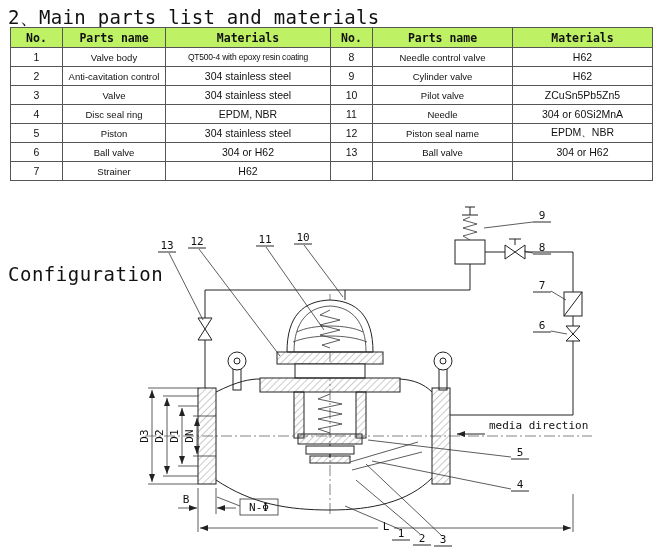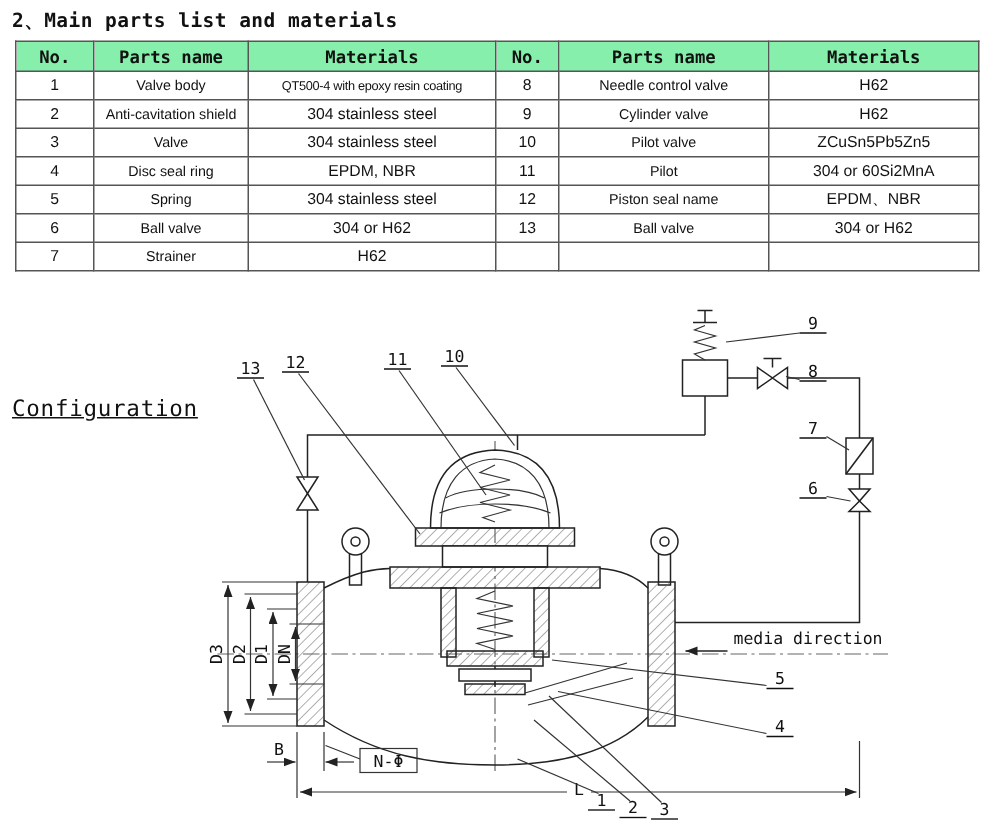--- a/index.html
+++ b/index.html
@@ -3,42 +3,42 @@
 <meta charset="utf-8">
 <style>
   html,body { margin:0; padding:0; }
   body {
     width:661px; height:552px; background:#ffffff; position:relative;
     font-family:"DejaVu Sans Mono", monospace; color:#111;
     overflow:hidden;
   }
   .title {
     position:absolute; left:8px; top:5px;
-    font-size:13px; font-weight:bold; letter-spacing:0.3px;
+    font-size:19px; font-weight:normal; letter-spacing:0.3px;
   }
   table.parts {
     position:absolute; left:10px; top:27px; width:642px;
     border-collapse:collapse; table-layout:fixed;
   }
   table.parts th, table.parts td {
     border:1px solid #555; text-align:center; vertical-align:middle;
     padding:1px 2px; white-space:nowrap; overflow:hidden;
   }
   table.parts th {
     font-family:"DejaVu Sans Mono", monospace; font-weight:bold;
-    font-size:11.5px; height:17px; background:#86efac;
+    font-size:11.5px; height:17px; background:#bef264;
   }
   table.parts td {
     font-family:"Liberation Sans", sans-serif; font-size:10.5px; height:16px;
   }
   table.parts td.name { font-size:9.5px; }
   table.parts td.xs { font-size:8.5px; letter-spacing:-0.2px; }
   .config-label {
     position:absolute; left:8px; top:263px;
-    font-size:15px; letter-spacing:0.5px;text-decoration:underline;
+    font-size:19px; letter-spacing:0.5px;
   }
   svg.diagram { position:absolute; left:0; top:185px; }
   svg text { font-family:"DejaVu Sans Mono", monospace; font-size:11px; fill:#111; }
   .ln { stroke:#222; stroke-width:1; fill:none; }
   .thin { stroke:#333; stroke-width:0.8; fill:none; }
   .cline { stroke:#666; stroke-width:0.8; fill:none; stroke-dasharray:11 3 2 3; }
   .wht { fill:#fff; stroke:#222; stroke-width:1; }
   .hat { fill:url(#hatch); stroke:#222; stroke-width:1; }
   .ul { stroke:#111; stroke-width:0.9; }
   .ldr { stroke:#333; stroke-width:0.8; fill:none; }
@@ -72,45 +72,45 @@
     <tr>
       <td>1</td>
       <td class="name">Valve body</td>
       <td class="xs">QT500-4 with epoxy resin coating</td>
       <td>8</td>
       <td class="name">Needle control valve</td>
       <td>H62</td>
     </tr>
     <tr>
       <td>2</td>
-      <td class="name">Anti-cavitation shield</td>
+      <td class="name">Anti-cavitation control</td>
       <td>304 stainless steel</td>
       <td>9</td>
       <td class="name">Cylinder valve</td>
       <td>H62</td>
     </tr>
     <tr>
       <td>3</td>
       <td class="name">Valve</td>
       <td>304 stainless steel</td>
       <td>10</td>
       <td class="name">Pilot valve</td>
       <td>ZCuSn5Pb5Zn5</td>
     </tr>
     <tr>
       <td>4</td>
       <td class="name">Disc seal ring</td>
       <td>EPDM, NBR</td>
       <td>11</td>
-      <td class="name">Pilot</td>
+      <td class="name">Needle</td>
       <td>304 or 60Si2MnA</td>
     </tr>
     <tr>
       <td>5</td>
-      <td class="name">Spring</td>
+      <td class="name">Piston</td>
       <td>304 stainless steel</td>
       <td>12</td>
       <td class="name">Piston seal name</td>
       <td>EPDM、NBR</td>
     </tr>
     <tr>
       <td>6</td>
       <td class="name">Ball valve</td>
       <td>304 or H62</td>
       <td>13</td>

